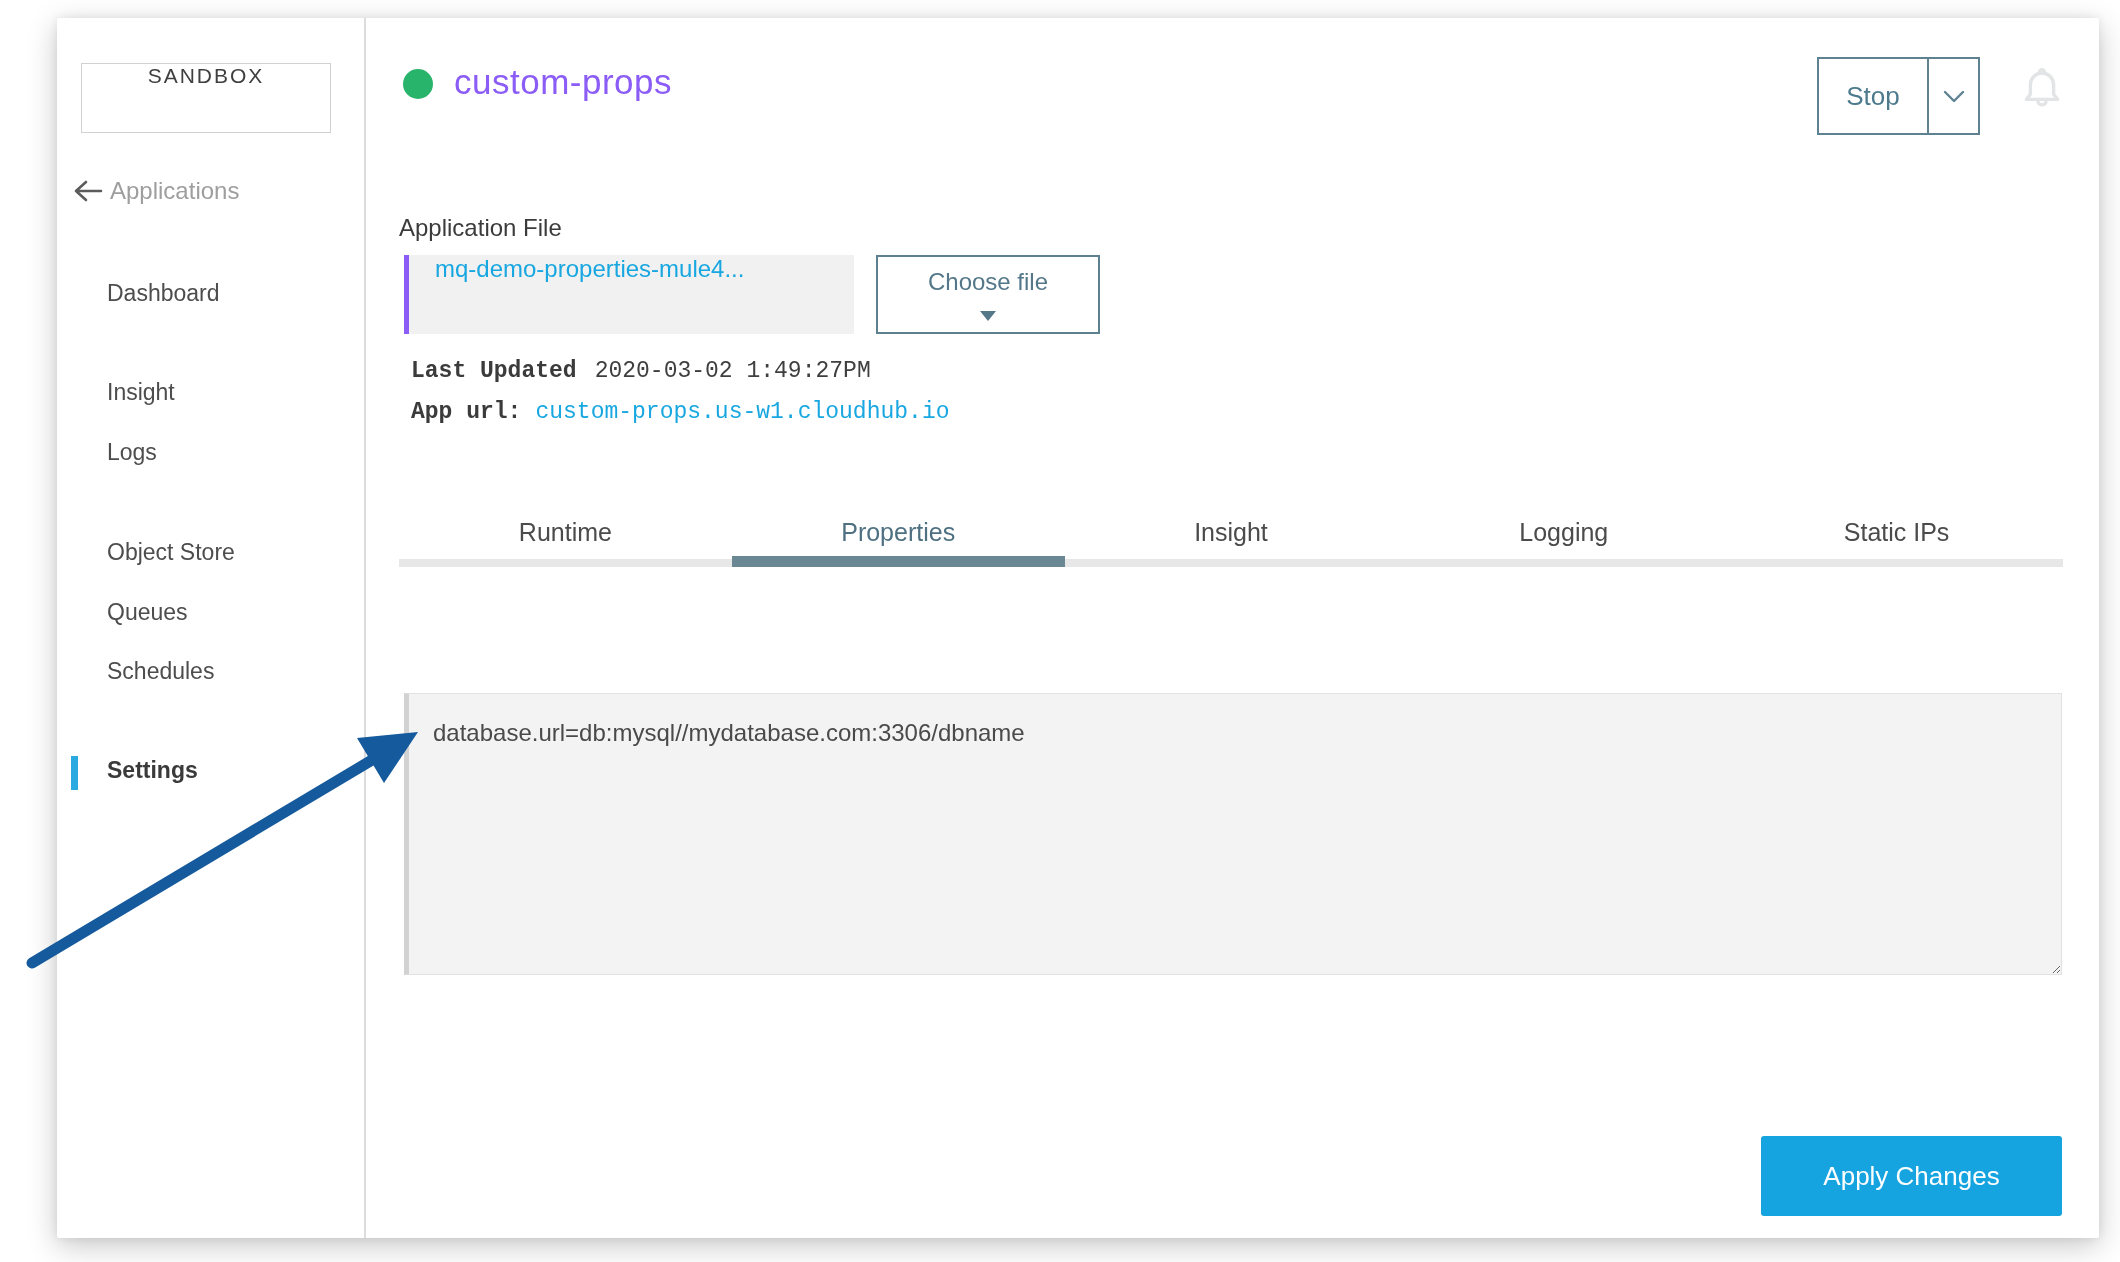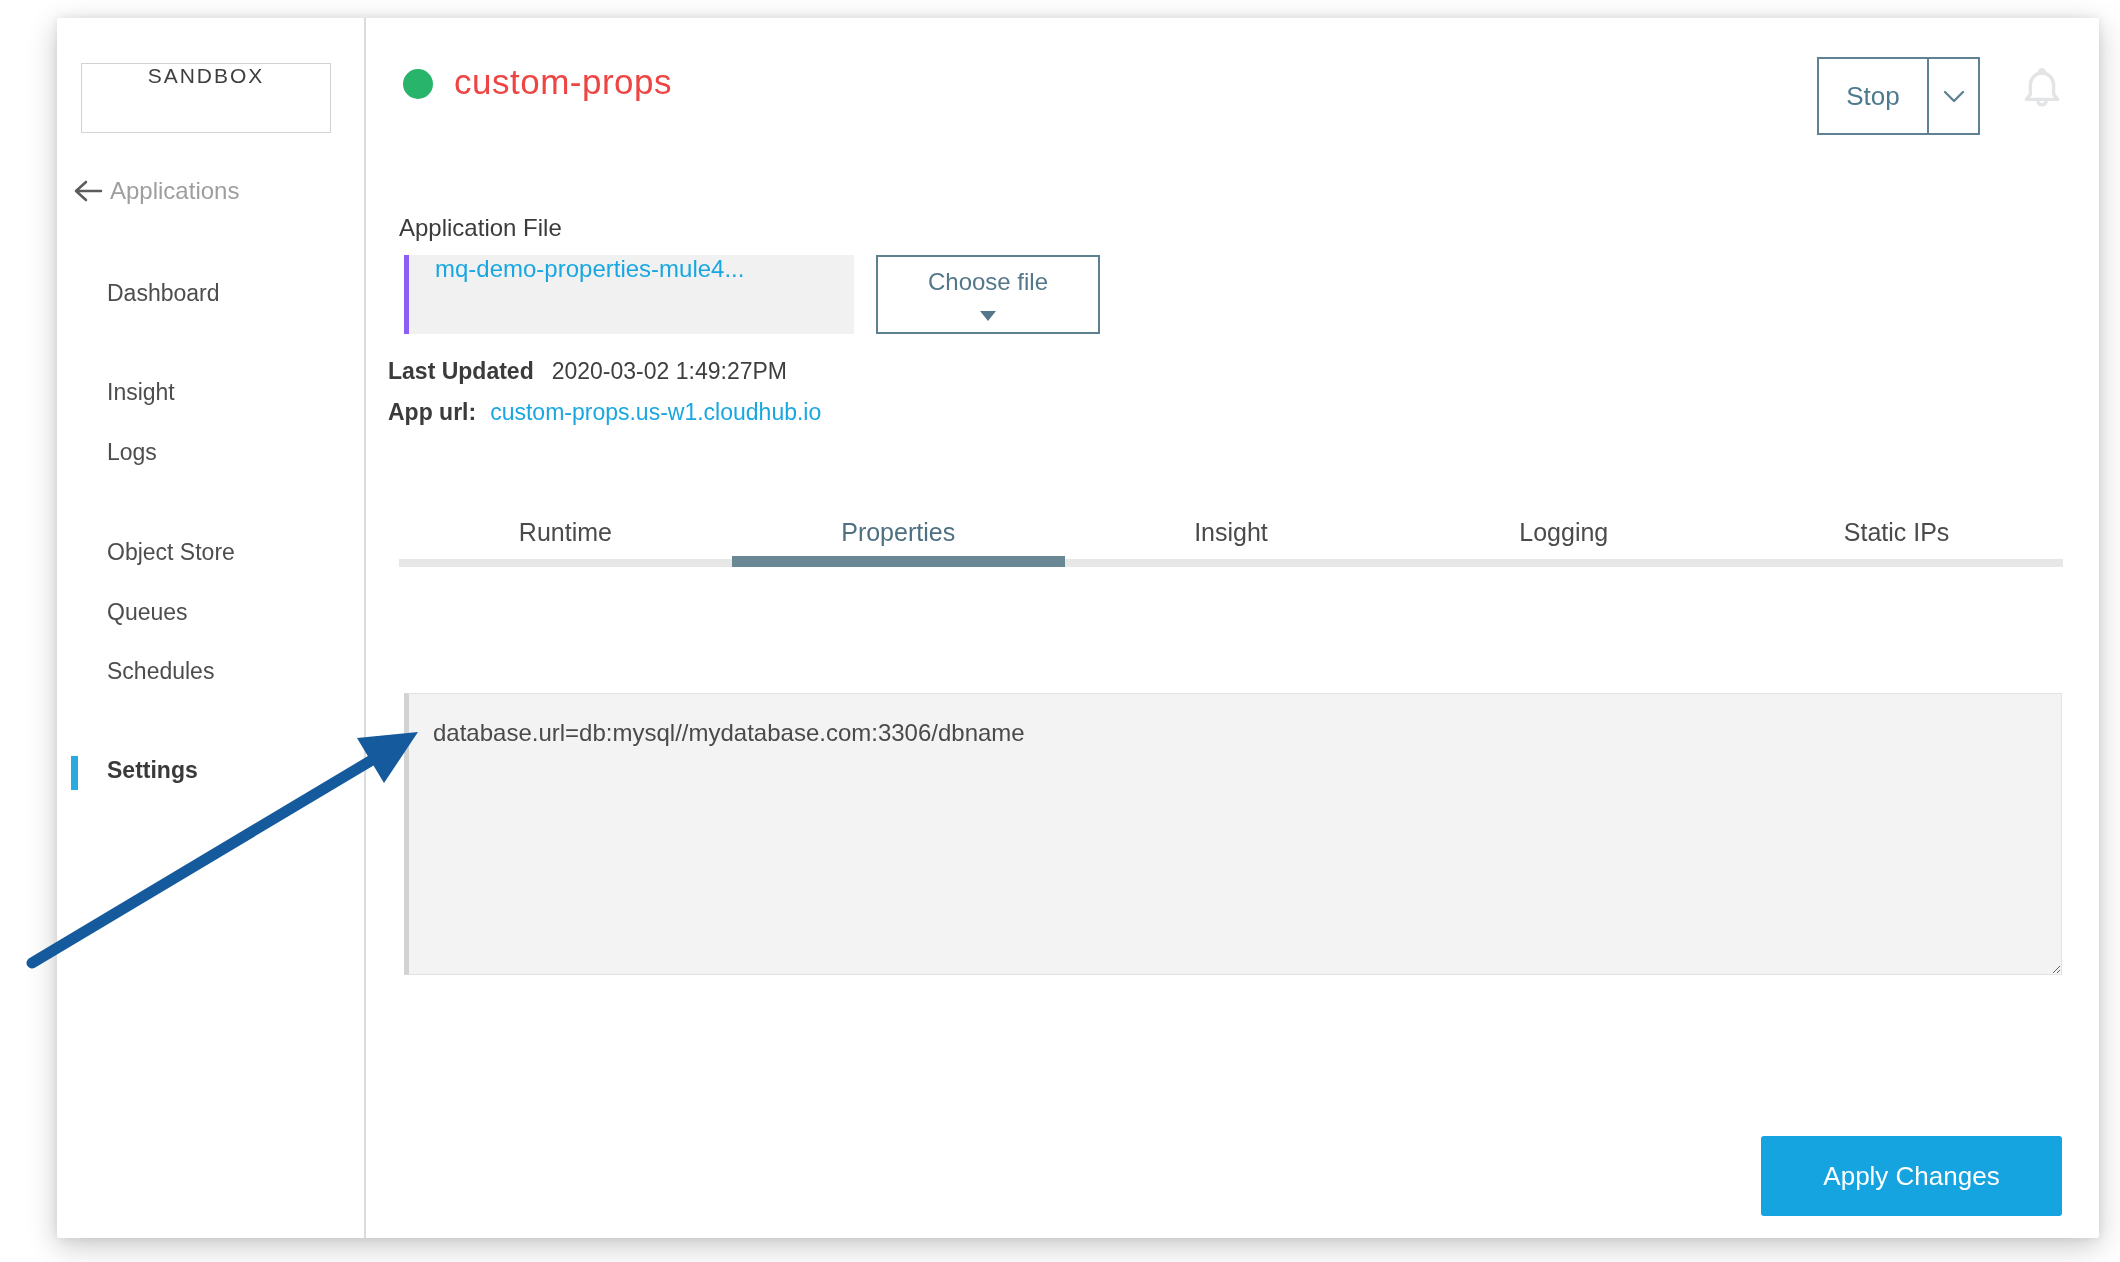--- a/index.html
+++ b/index.html
@@ -65,21 +65,21 @@
   .status-dot {
     position: absolute;
     left: 346px; top: 51px;
     width: 30px; height: 30px;
     border-radius: 50%;
     background: #28b46b;
   }
   .app-title {
     position: absolute;
     left: 397px; top: 44px;
-    font-size: 35px; color: #ef4444;
+    font-size: 35px; color: #8b5cf6;
     letter-spacing: 0.5px;
   }
   .stop-split {
     position: absolute;
     left: 1760px; top: 39px;
     height: 78px;
     display: flex;
     border: 2px solid #5f8292;
     background: #fff;
   }
@@ -136,23 +136,23 @@
   .sandbox-btn { margin-left: 21px; width: 320px; }
   .caret-down {
     width: 0; height: 0;
     border-left: 8px solid transparent;
     border-right: 8px solid transparent;
     border-top: 10px solid #54788a;
     margin-top: 3px;
   }
   .meta-row {
     position: absolute;
-    left: 331px;
+    left: 354px;
     font-size: 23px; color: #3b3b3b;
-    display: flex; align-items: flex-end;
+    display: flex; align-items: flex-end; font-family: Liberation Mono, monospace;
   }
   .meta-row.updated { top: 340px; }
   .meta-row.appurl  { top: 381px; }
   .meta-label { font-weight: bold; margin-right: 18px; }
   .meta-value { color: #3f3f3f; }
   .meta-link  { color: #18a7e0; cursor: pointer; }
 
   
   .tabs {
     position: absolute;

